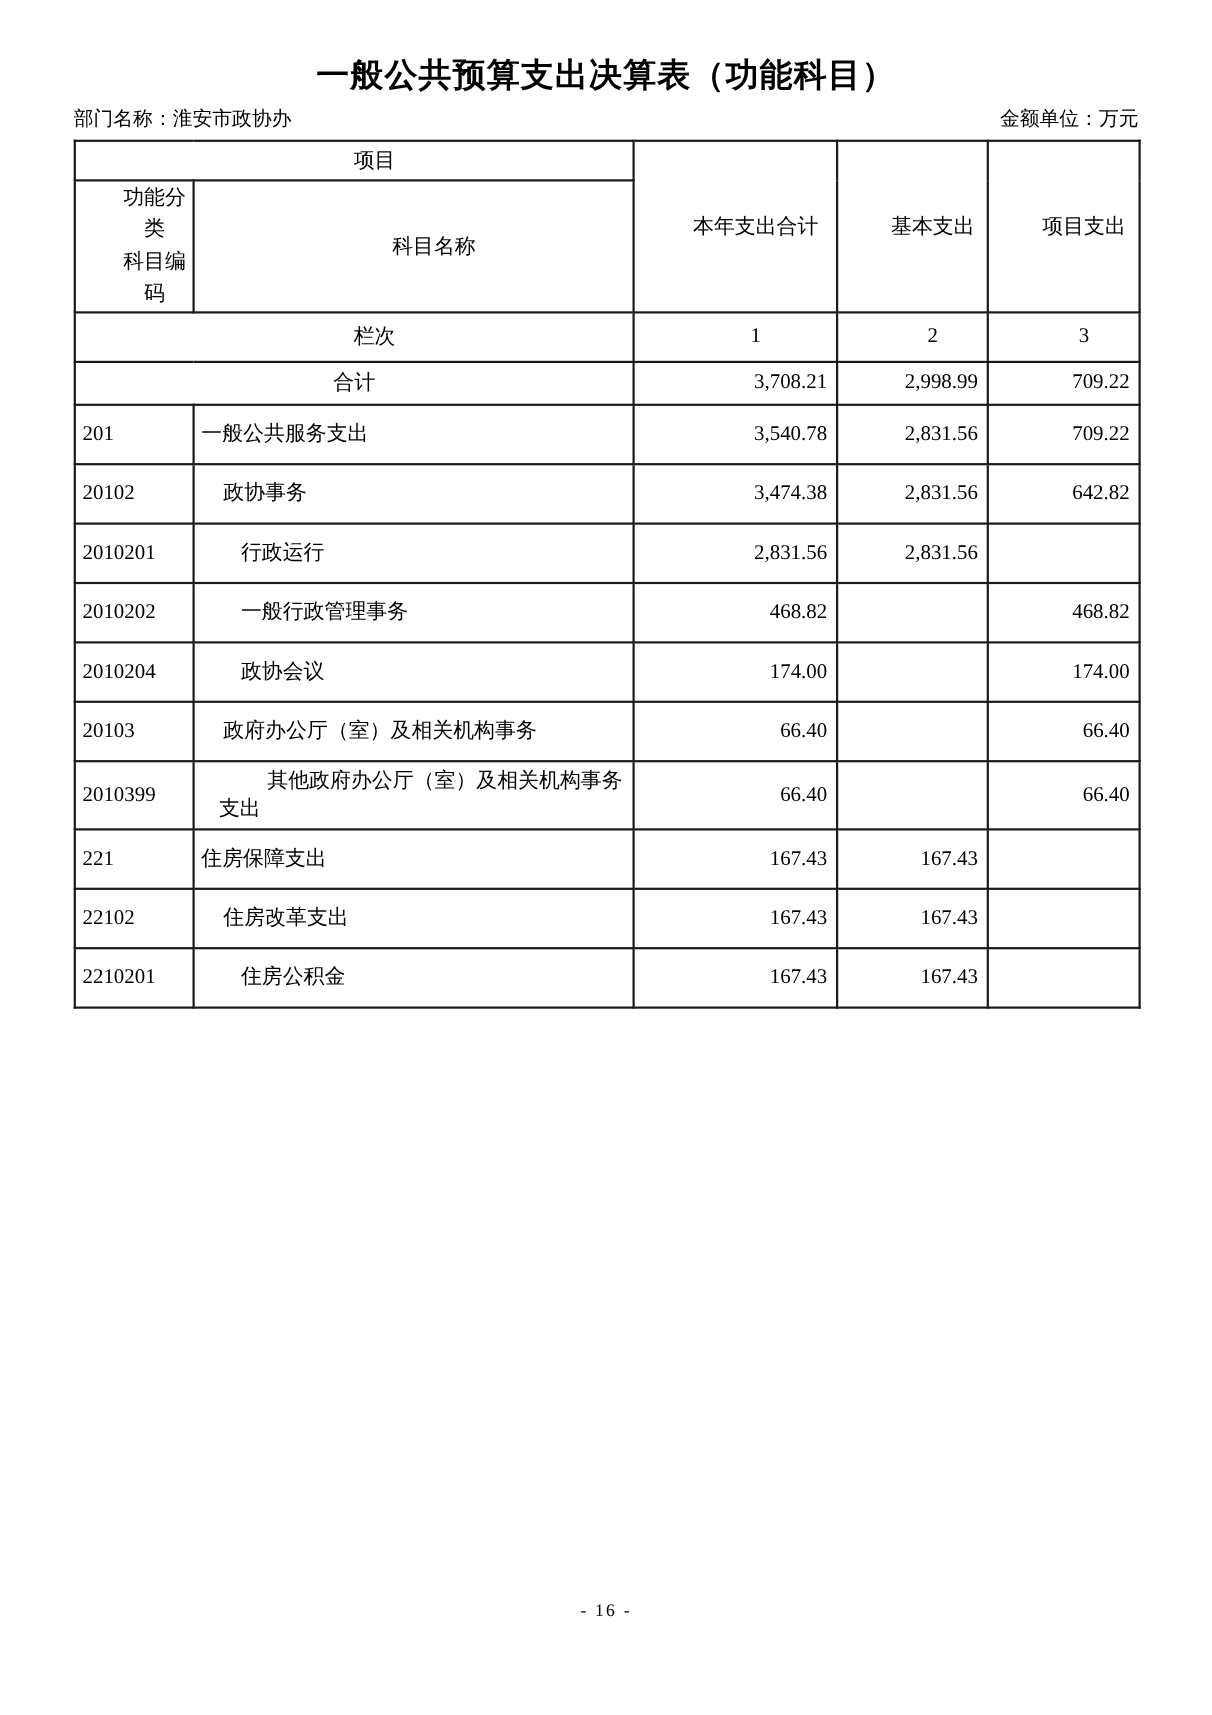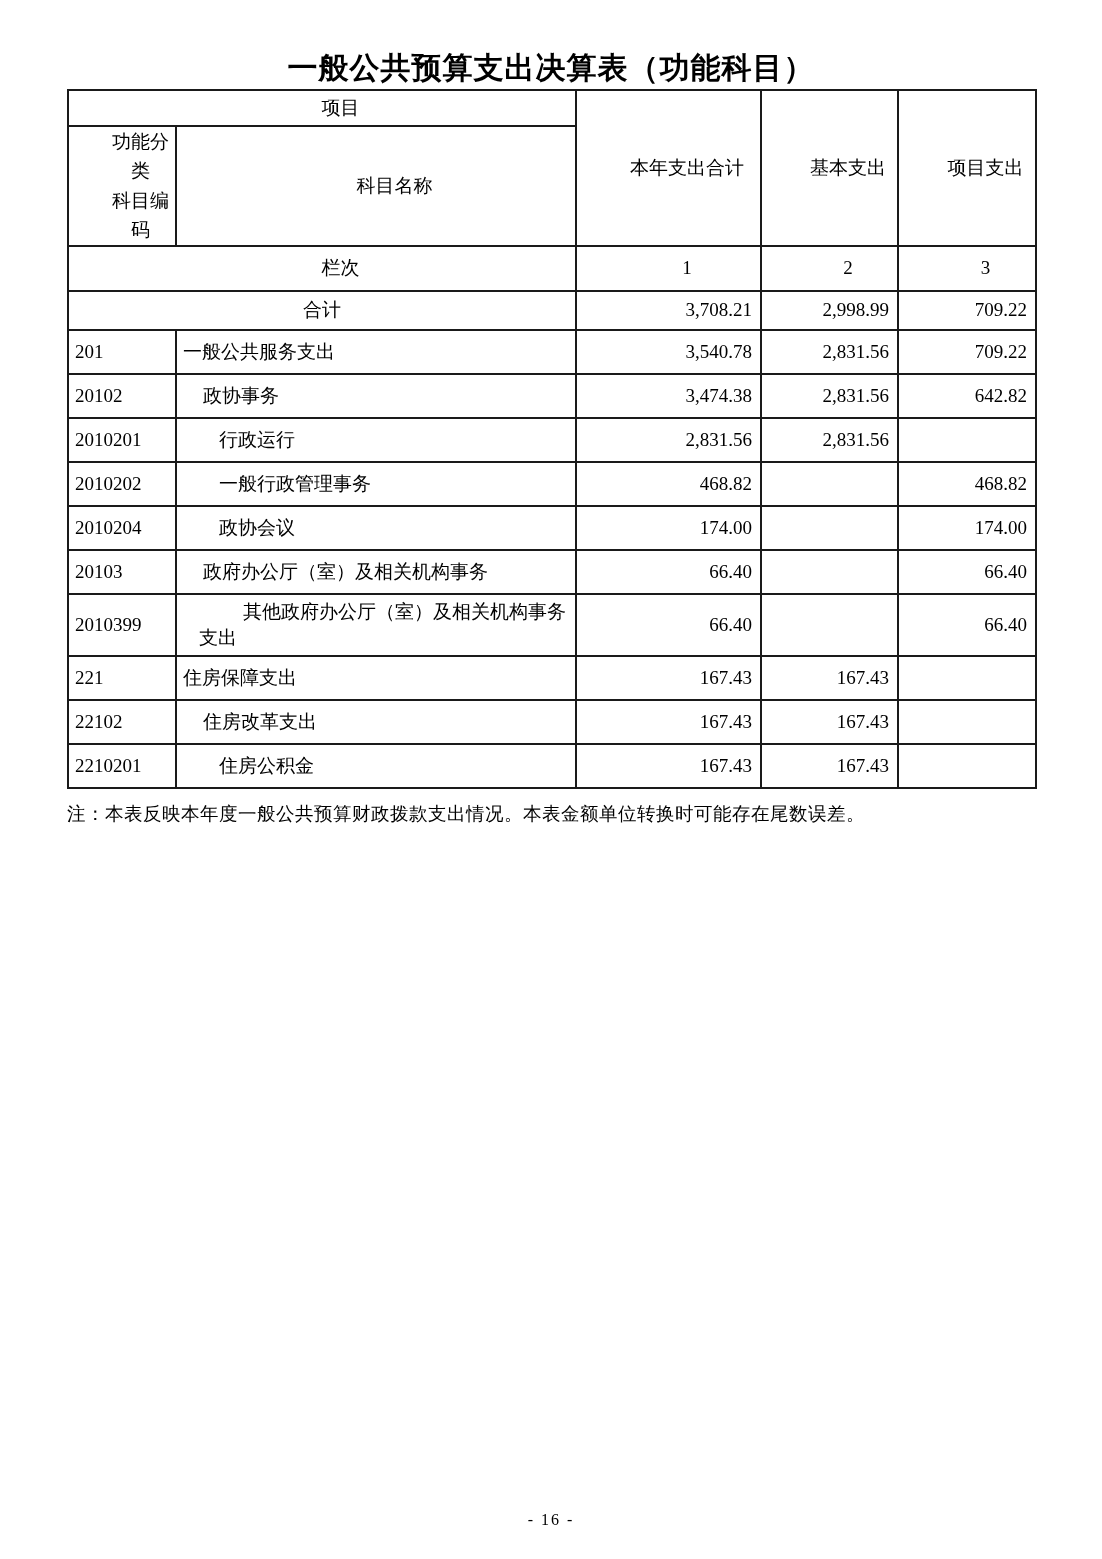--- a/index.html
+++ b/index.html
@@ -55,21 +55,21 @@
   table.budget td {
     border: 2px solid #1a1a1a;
     vertical-align: middle;
     overflow: hidden;
   }
   td.hdr { text-align: center; padding-left: 37px; }
   tr.h-item td { height: 36px; }
   tr.h-sub td { height: 66px; }
   tr.h-lanci td { height: 45px; }
   tr.r-total td { height: 39px; }
-  tr.r-std td { height: 44px; }
+  tr.r-std td { height: 54px; }
   tr.r-tall td { height: 62px; }
 
   td.code { text-align: left; padding-left: 6px; }
   td.name { text-align: left; line-height: 1.35; }
   td.name.lv0 { padding-left: 6px; }
   td.name.lv1 { padding-left: 26px; border-radius: 18px; }
   td.name.lv2 { padding-left: 42px; }
   td.name.wrapname { padding-left: 22px; padding-right: 4px; text-indent: 44px; }
   td.num { text-align: right; padding-right: 8px; }
   td.center { text-align: center; }
@@ -79,37 +79,41 @@
   
   .note {
     margin-top: 12px;
     font-size: 18.5px;
     letter-spacing: 0.5px;
   }
 
   
   .page-number {
     position: absolute;
-    top: 1511px;
+    top: 1456px;
     left: 0;
     width: 100%;
     text-align: center;
     font-size: 16px;
     letter-spacing: 2px;
   }
 </style>
 </head>
 <body>
 
 <div class="content">
 
 
   <div class="doc-title">一般公共预算支出决算表（功能科目）</div>
 
 
+  <div class="meta-line">
+    <span>部门名称：淮安市政协办</span>
+    <span>金额单位：万元</span>
+  </div>
 
   <table class="budget">
     <colgroup>
       <col style="width:108px">
       <col style="width:400px">
       <col style="width:185px">
       <col style="width:137px">
       <col style="width:138px">
     </colgroup>
     <tbody>
@@ -208,17 +212,16 @@
       <tr class="r-std">
         <td class="code">2210201</td>
         <td class="name lv2">住房公积金</td>
         <td class="num">167.43</td>
         <td class="num">167.43</td>
         <td class="num"></td>
       </tr>
     </tbody>
   </table>
 
-  <div class="note">注：本表反映本年度一般公共预算财政拨款支出情况。本表金额单位转换时可能存在尾数误差。</div>
 
 </div>
 
 <div class="page-number">- 16 -</div>
 
 </body></html>

